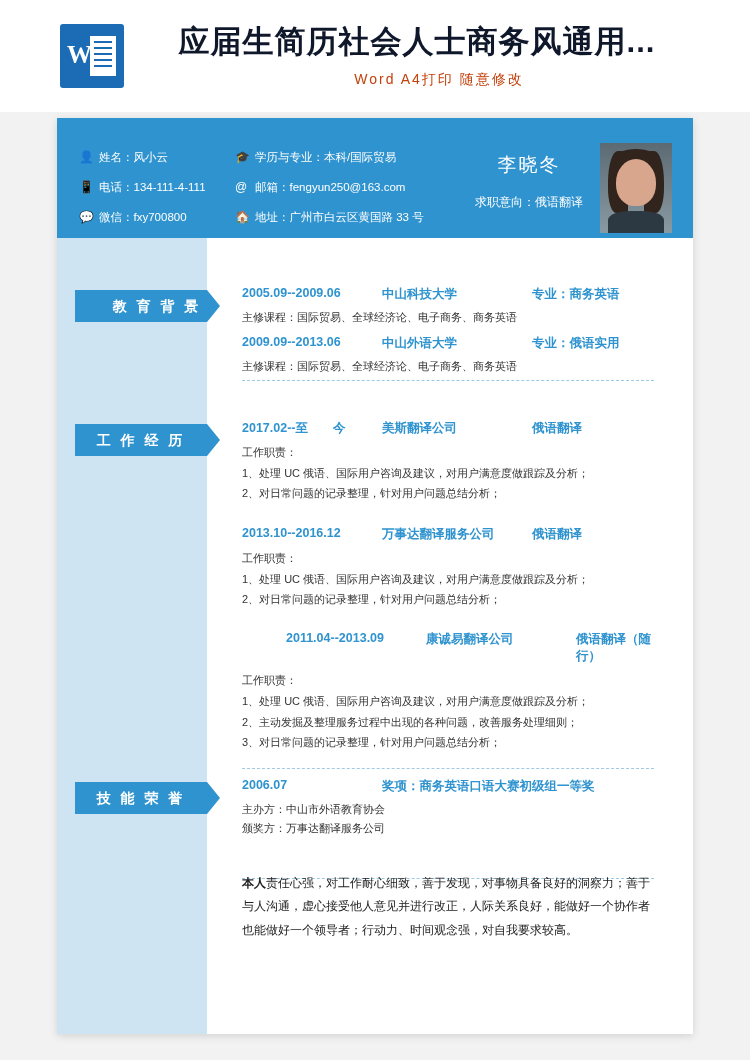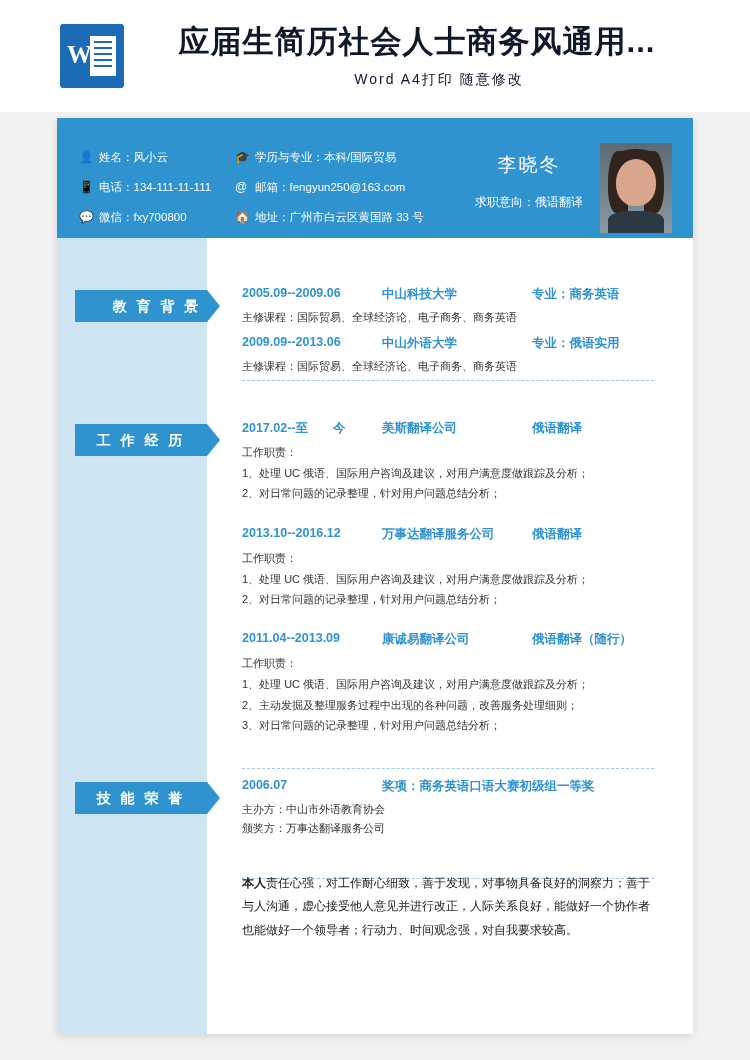--- a/index.html
+++ b/index.html
@@ -63,21 +63,21 @@
   .header-title {
     font-size: 31px;
     font-weight: bold;
     color: #0f172a;
     letter-spacing: 1px;
     line-height: 1.2;
   }
   .header-sub {
     margin-top: 10px;
     font-size: 14px;
-    color: #0f172a;
+    color: #c2410c;
     letter-spacing: 2px;
     margin-left: 44px;
   }
 
   
   .sheet {
     position: absolute;
     left: 57px; top: 118px;
     width: 636px; height: 916px;
     background: #ffffff;
@@ -241,21 +241,21 @@
     <div class="left-band"></div>
 
     <div class="topinfo">
       <div class="contact-col" id="col-a">
         <div class="contact-row">
           <span class="ic">👤</span>
           <span class="lbl">姓名：风小云</span>
         </div>
         <div class="contact-row">
           <span class="ic">📱</span>
-          <span class="lbl">电话：134-111-11-111</span>
+          <span class="lbl">电话：134-111-4-111</span>
         </div>
         <div class="contact-row">
           <span class="ic">💬</span>
           <span class="lbl">微信：fxy700800</span>
         </div>
       </div>
 
       <div class="contact-col" id="col-b">
         <div class="contact-row">
           <span class="ic">🎓</span>
@@ -316,21 +316,21 @@
 
       <div class="row-head" style="margin-top:22px;">
         <span class="c1">2013.10--2016.12</span>
         <span class="c2">万事达翻译服务公司</span>
         <span class="c3">俄语翻译</span>
       </div>
       <div class="job-title">工作职责：</div>
       <div class="bullet">1、处理 UC 俄语、国际用户咨询及建议，对用户满意度做跟踪及分析；</div>
       <div class="bullet">2、对日常问题的记录整理，针对用户问题总结分析；</div>
 
-      <div class="row-head" style="margin-top:22px;">
+      <div class="row-head" style="margin-top:22px;margin-left:44px;">
         <span class="c1">2011.04--2013.09</span>
         <span class="c2">康诚易翻译公司</span>
         <span class="c3">俄语翻译（随行）</span>
       </div>
       <div class="job-title">工作职责：</div>
       <div class="bullet">1、处理 UC 俄语、国际用户咨询及建议，对用户满意度做跟踪及分析；</div>
       <div class="bullet">2、主动发掘及整理服务过程中出现的各种问题，改善服务处理细则；</div>
       <div class="bullet">3、对日常问题的记录整理，针对用户问题总结分析；</div>
     </div>
     <div class="dashed" style="top:650px;"></div>

